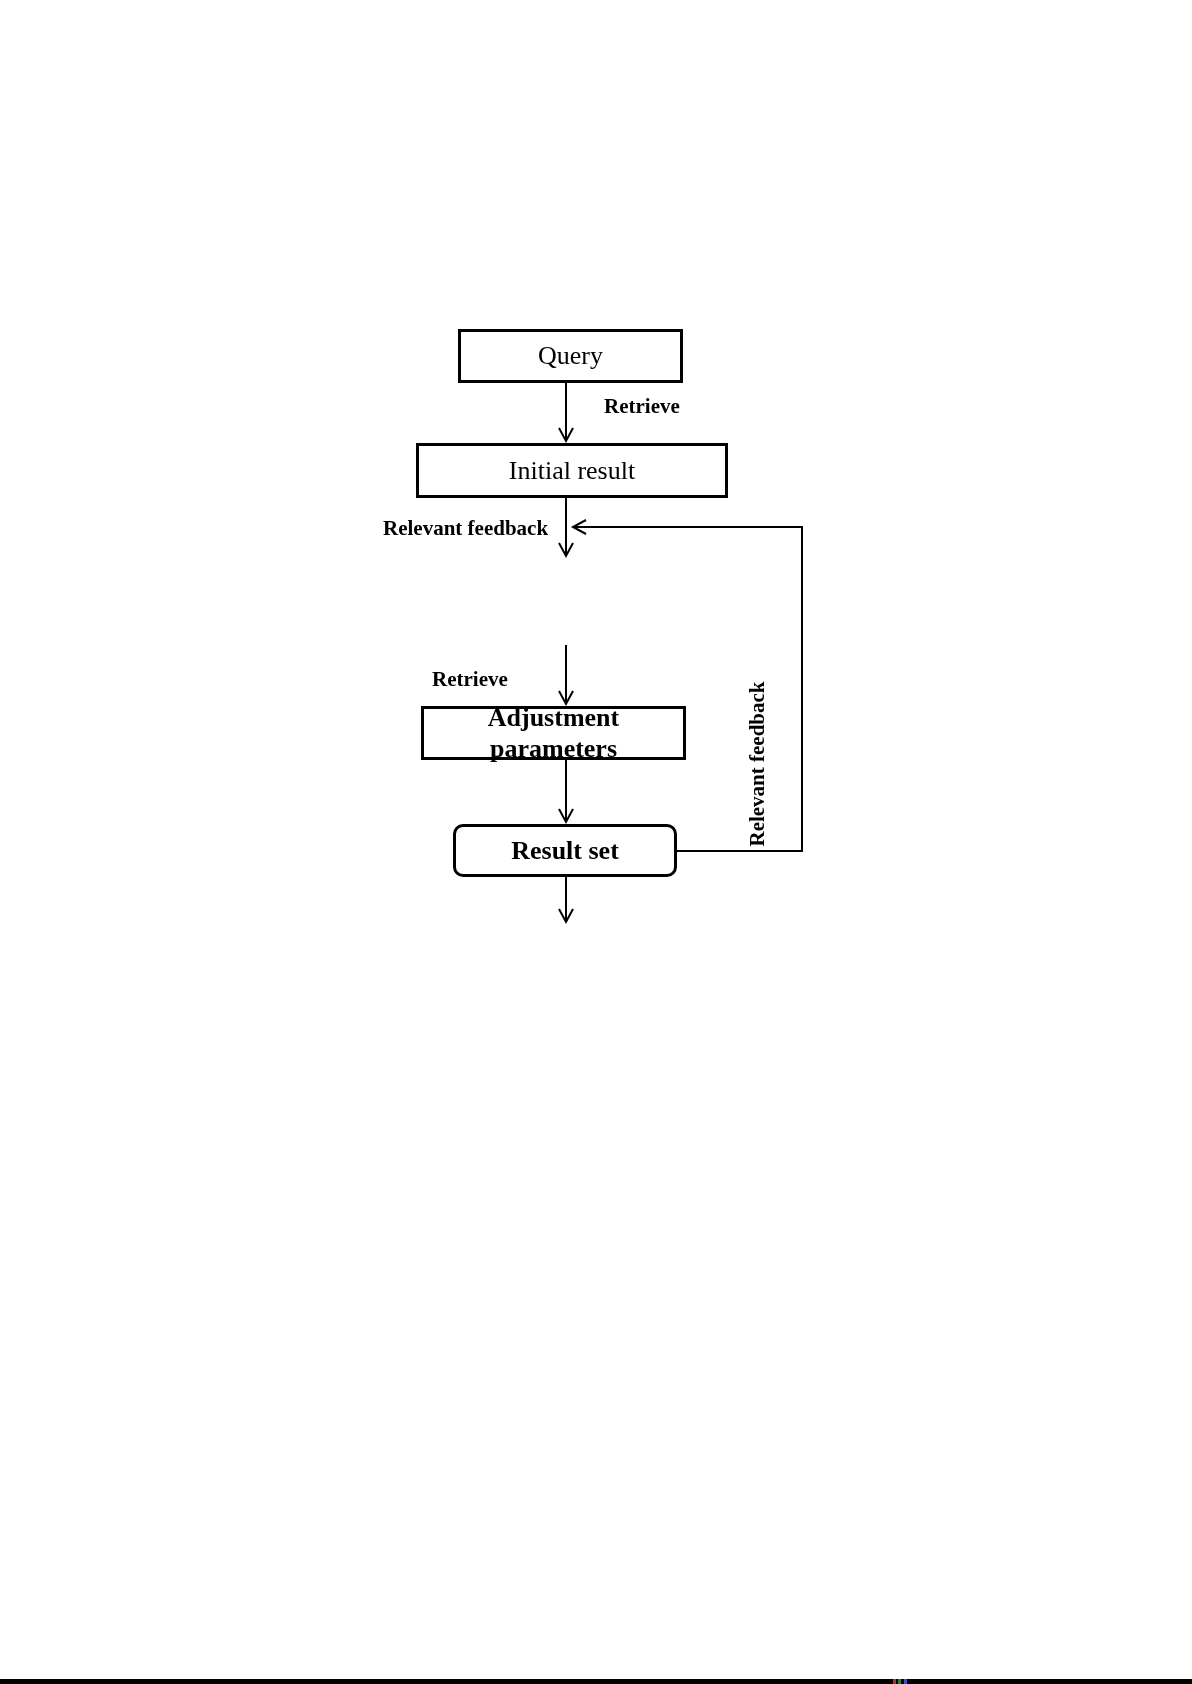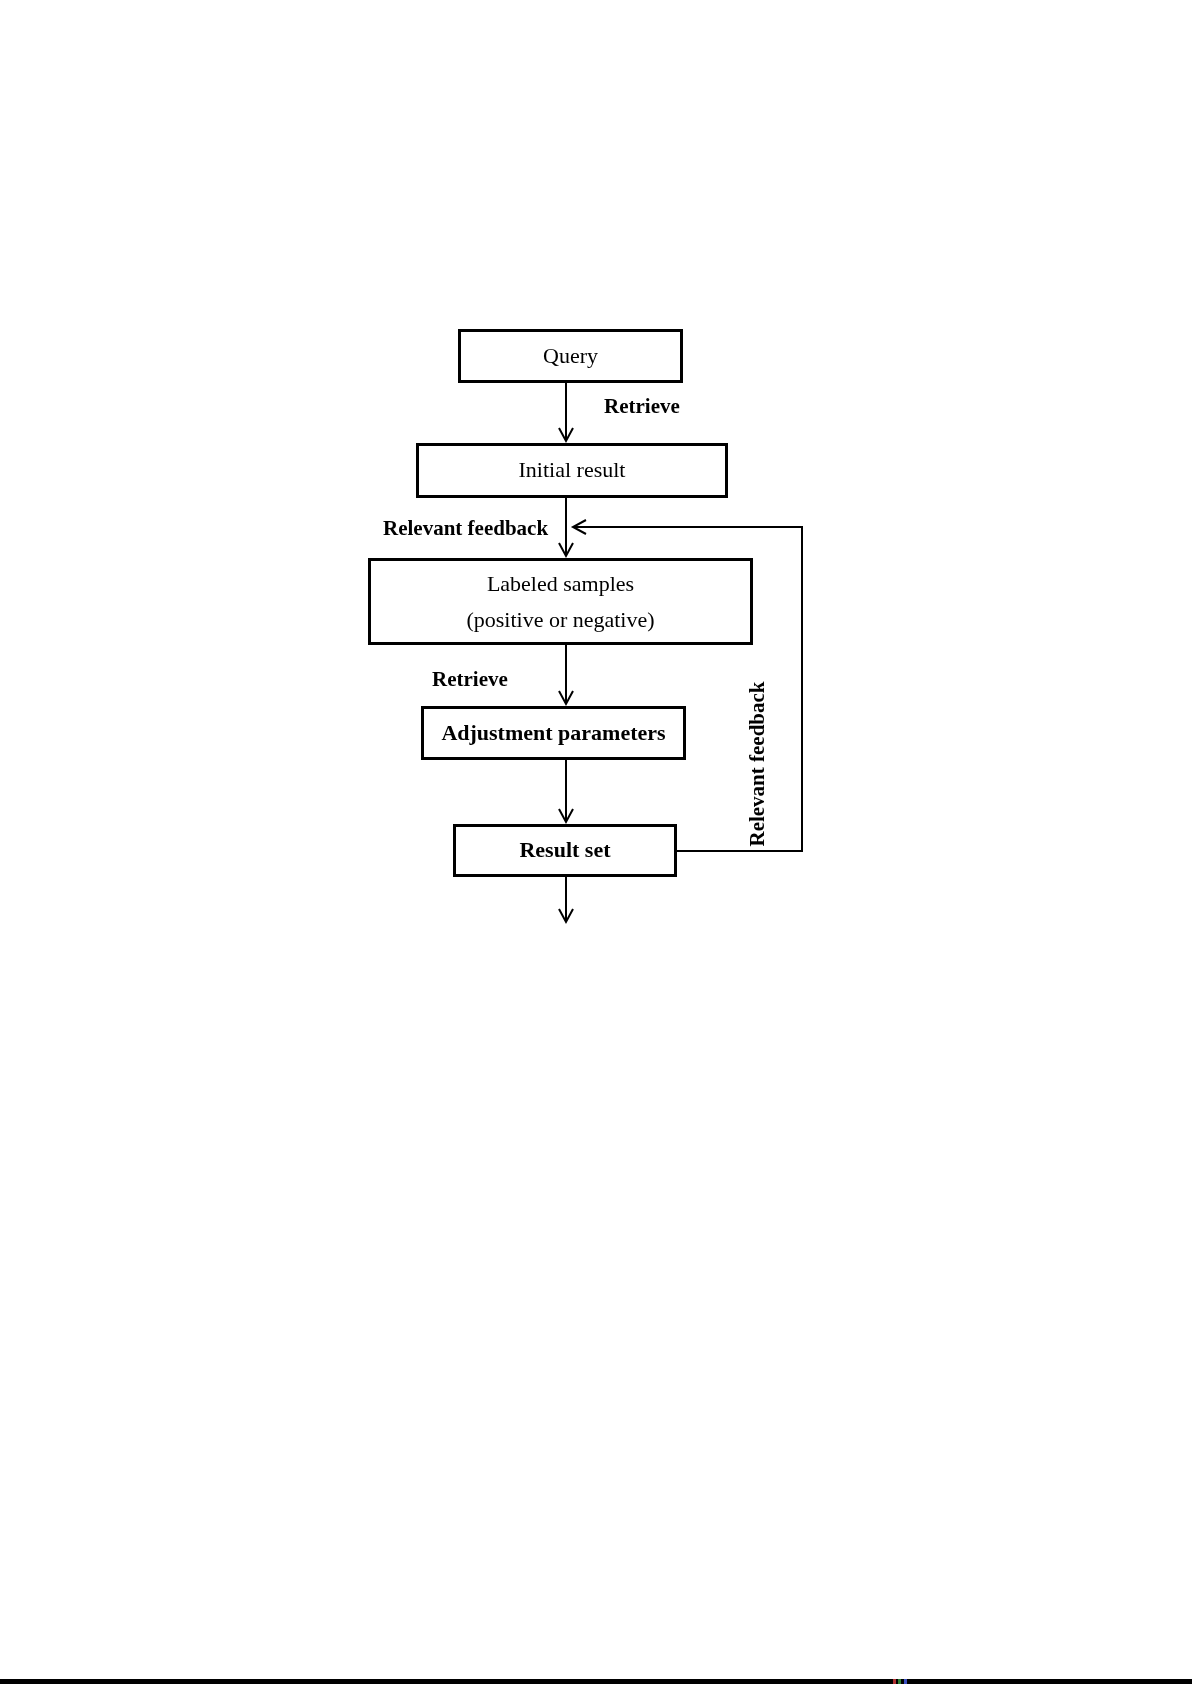--- a/index.html
+++ b/index.html
@@ -19,29 +19,29 @@
   }
   .node {
     position: absolute;
     box-sizing: border-box;
     border: 3px solid #000000;
     background: #ffffff;
     display: flex;
     align-items: center;
     justify-content: center;
     text-align: center;
-    font-size: 22px;
+    font-size: 26px;
     line-height: 1.2;
   }
   .node--query    { left: 458px; top: 329px; width: 225px; height: 54px; }
   .node--initial  { left: 416px; top: 443px; width: 312px; height: 55px; }
   .node--labeled  { left: 368px; top: 558px; width: 385px; height: 87px; flex-direction: column; }
   .node--labeled .node-line { line-height: 36px; display: block; }
   .node--adjust   { left: 421px; top: 706px; width: 265px; height: 54px; font-weight: bold; }
-  .node--result   { left: 453px; top: 824px; width: 224px; height: 53px; font-weight: bold; }
+  .node--result   { left: 453px; top: 824px; width: 224px; height: 53px; font-weight: bold; border-radius: 10px; }
   .edge-label {
     position: absolute;
     font-size: 21px;
     font-weight: bold;
     white-space: nowrap;
     line-height: 26px;
   }
   .edge-label--retrieve-top { left: 604px; top: 393px; }
   .edge-label--relevant-left { left: 383px; top: 515px; }
   .edge-label--retrieve-mid { left: 432px; top: 666px; }
@@ -102,24 +102,20 @@
   </svg>
 
   <div class="node node--query">
     <span>Query</span>
   </div>
 
   <div class="node node--initial">
     <span>Initial result</span>
   </div>
 
-  <div class="node node--labeled">
-    <span class="node-line">Labeled samples</span>
-    <span class="node-line">(positive or negative)</span>
-  </div>
 
   <div class="node node--adjust">
     <span>Adjustment parameters</span>
   </div>
 
   <div class="node node--result">
     <span>Result set</span>
   </div>
 
   <div class="edge-label edge-label--retrieve-top">Retrieve</div>

